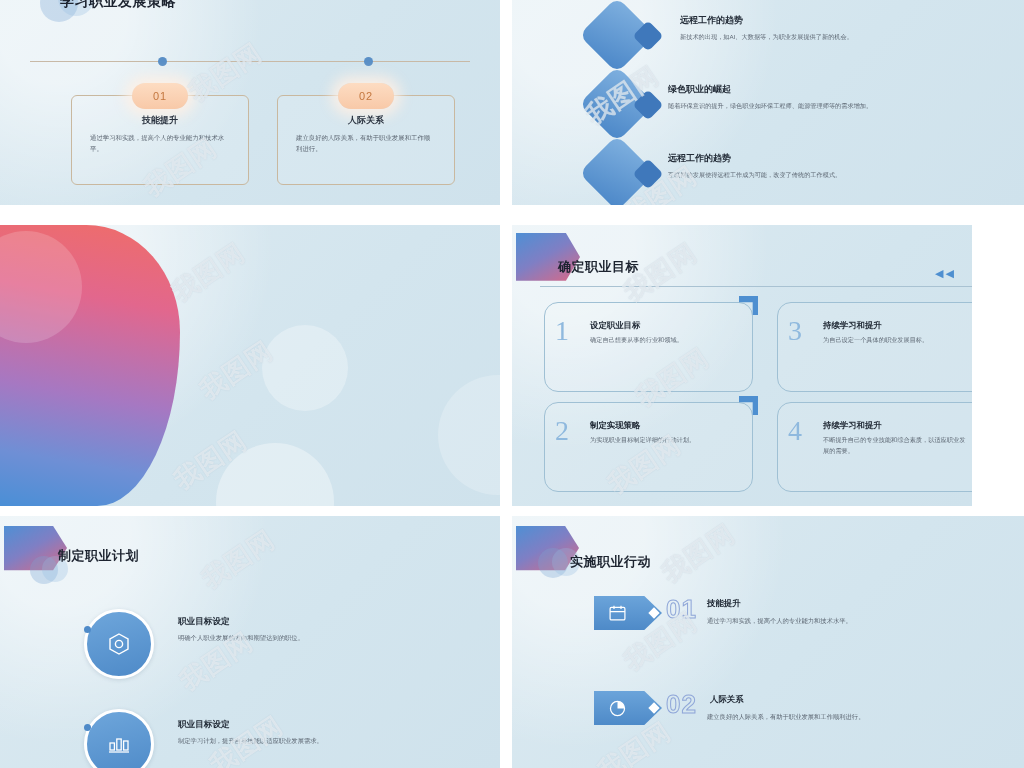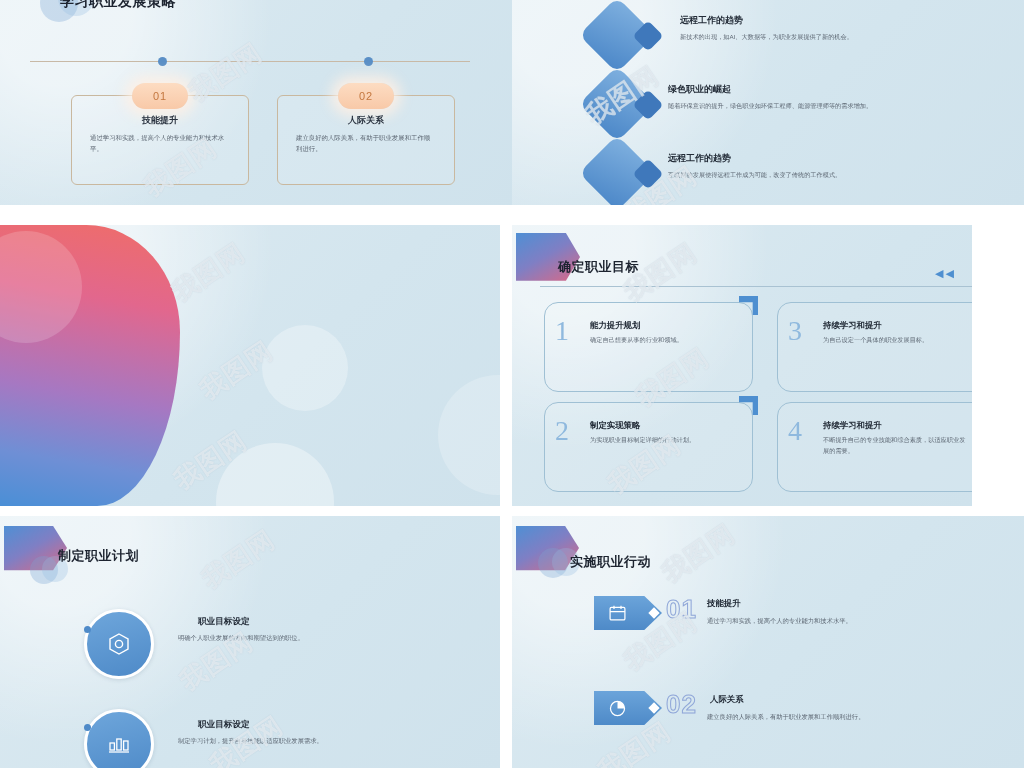--- a/index.html
+++ b/index.html
@@ -5,21 +5,21 @@
   html,body{margin:0;padding:0;}
   body{
     width:1024px;height:768px;overflow:hidden;
     background:#ffffff;
     font-family:"Liberation Sans","DejaVu Sans",sans-serif;
   }
   .sheet{position:relative;width:1024px;height:768px;background:#fff;}
 
   
   .slide{position:absolute;overflow:hidden;background:#d6e7ef;}
-  .s-tl{left:0;top:0;width:500px;height:205px;padding-left:23px;}
+  .s-tl{left:0;top:0;width:500px;height:205px;}
   .s-tr{left:512px;top:0;width:512px;height:205px;}
   .s-ml{left:0;top:225px;width:500px;height:281px;}
   .s-mr{left:512px;top:225px;width:444px;height:281px;padding-left:16px;}
   .s-bl{left:0;top:516px;width:500px;height:252px;}
   .s-br{left:512px;top:516px;width:512px;height:252px;}
 
   .bgwash{position:absolute;inset:0;background:
      radial-gradient(circle at 12% 8%, rgba(255,255,255,.55) 0 14%, rgba(255,255,255,0) 42%),
      linear-gradient(135deg,#dceaf1 0%,#d3e5ee 55%,#cfe2ec 100%);}
 
@@ -77,21 +77,21 @@
   .mr-num{position:absolute;left:10px;top:14px;font-size:28px;color:#8fb9de;
      font-family:"Liberation Serif",serif;line-height:1;}
   .mr-h{position:absolute;left:45px;top:17px;font-size:8.4px;font-weight:bold;color:#222b37;}
   .mr-p{position:absolute;left:45px;top:32px;right:16px;font-size:6.2px;line-height:1.75;color:#5c6672;}
 
   
   .bl-circ{position:absolute;width:64px;height:64px;border-radius:50%;
      background:linear-gradient(165deg,#6ea6db 0%,#4e8ac8 100%);
      border:3px solid #fff;box-shadow:0 1px 4px rgba(60,90,120,.18);}
   .bl-pip{position:absolute;width:7px;height:7px;border-radius:50%;background:#4e8ac8;}
-  .bl-h{position:absolute;font-size:8.6px;font-weight:bold;color:#212a36;margin-left:20px;}
+  .bl-h{position:absolute;font-size:8.6px;font-weight:bold;color:#212a36;}
   .bl-p{position:absolute;font-size:6.3px;line-height:1.7;color:#5c6672;}
   .ic{position:absolute;left:50%;top:50%;transform:translate(-50%,-50%);}
 
   
   .tag{position:absolute;width:68px;height:34px;
      background:linear-gradient(180deg,#6ba4da 0%,#4e8ac8 100%);
      clip-path:polygon(0 0,74% 0,100% 50%,74% 100%,0 100%);}
   .tag-dot{position:absolute;width:8px;height:8px;background:#fff;transform:rotate(45deg);}
   .br-num{position:absolute;font-size:26px;font-weight:bold;color:transparent;
      -webkit-text-stroke:1px #8fa6d8;font-family:"Liberation Sans",sans-serif;letter-spacing:1px;}
@@ -172,21 +172,21 @@
   <div class="slide s-mr">
     <div class="bgwash"></div>
 
     <div class="flag" style="left:4px;top:8px;width:64px;height:52px;"></div>
     <div class="hd-title" style="left:46px;top:33px;font-size:13px;">确定职业目标</div>
     <div class="hd-rule" style="left:28px;top:61px;width:456px;"></div>
     <div class="arrows" style="right:16px;top:42px;">◀◀</div>
 
     <div class="mr-card" style="left:32px;top:77px;">
       <div class="mr-num">1</div>
-      <div class="mr-h">能力提升规划</div>
+      <div class="mr-h">设定职业目标</div>
       <div class="mr-p">确定自己想要从事的行业和领域。</div>
     </div>
     <div class="mr-card" style="left:32px;top:177px;">
       <div class="mr-num">2</div>
       <div class="mr-h">制定实现策略</div>
       <div class="mr-p">为实现职业目标制定详细的行动计划。</div>
     </div>
     <div class="mr-card" style="left:265px;top:77px;">
       <div class="mr-num">3</div>
       <div class="mr-h">持续学习和提升</div>

